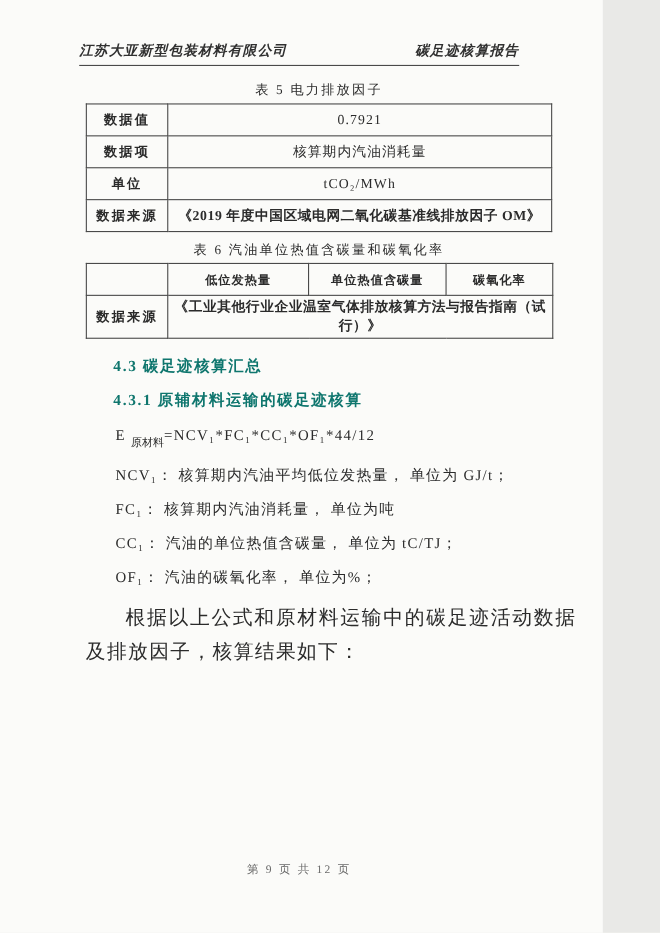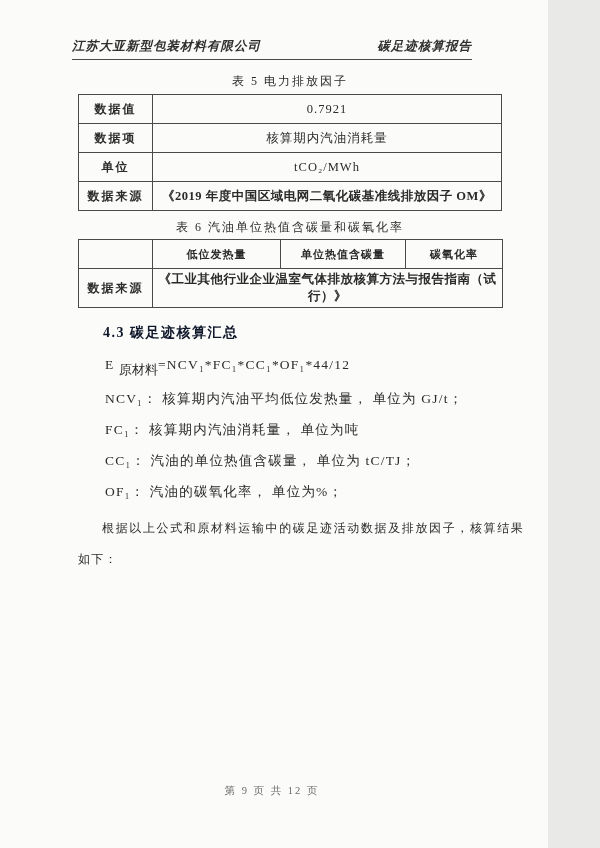--- a/index.html
+++ b/index.html
@@ -60,40 +60,40 @@
   }
   .booktitle { font-weight: bold; letter-spacing: 0.5px; }
   #t5 col.c1, #t6 col.c1 { width: 74px; }
   #t6 col.c2 { width: 128px; }
   #t6 col.c3 { width: 125px; }
   #t6 col.c4 { width: 97px; }
 
   
   .h2 {
     margin: 16px 0 0 25px;
-    font-size: 14px; font-weight: bold; letter-spacing: 1.5px; color: #0f172a;
+    font-size: 14px; font-weight: bold; letter-spacing: 1.5px; color: #0f766e;
   }
   .h3 { margin-top: 13px; }
 
   
   .line {
     margin: 13.5px 0 0 27px;
     font-size: 13.5px; letter-spacing: 1.2px; color: #2b2b2b;
     line-height: 18px;
   }
   .line sub {
-    font-size: 13px; letter-spacing: 0;
+    font-size: 10px; letter-spacing: 0;
     position: relative; top: 2px;
   }
   .defs .line { margin-top: 13px; }
 
   .para {
     margin-top: 12px;
     width: 446px;
-    font-size: 12px; letter-spacing: 1.2px; color: #2b2b2b;
+    font-size: 18px; letter-spacing: 1.2px; color: #2b2b2b;
     line-height: 31px;
     text-indent: 2em;
     text-align: justify;
   }
 
   
   .footer {
     position: absolute;
     left: 0; right: 4px; bottom: 50px;
     text-align: center;
@@ -153,20 +153,21 @@
         <td class="hd">碳氧化率</td>
       </tr>
       <tr>
         <td class="lbl">数据来源</td>
         <td class="booktitle" colspan="3">《工业其他行业企业温室气体排放核算方法与报告指南（试行）》</td>
       </tr>
     </tbody>
       </table>
 
     <div class="h2">4.3 碳足迹核算汇总</div>
+    <div class="h2 h3">4.3.1 原辅材料运输的碳足迹核算</div>
 
     <div class="line">
       <span>E </span><sub>原材料</sub><span>=NCV₁*FC₁*CC₁*OF₁*44/12</span>
     </div>
 
     <div class="defs">
       <div class="line">NCV₁： 核算期内汽油平均低位发热量， 单位为 GJ/t；</div>
       <div class="line">FC₁： 核算期内汽油消耗量， 单位为吨</div>
       <div class="line">CC₁： 汽油的单位热值含碳量， 单位为 tC/TJ；</div>
       <div class="line">OF₁： 汽油的碳氧化率， 单位为%；</div>

